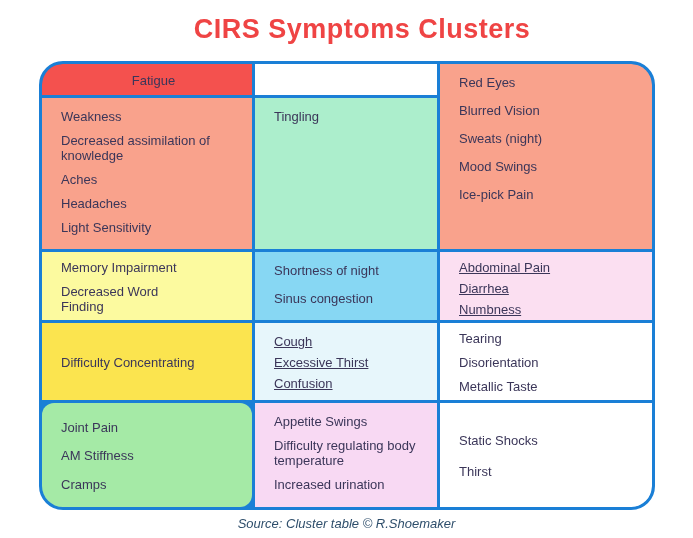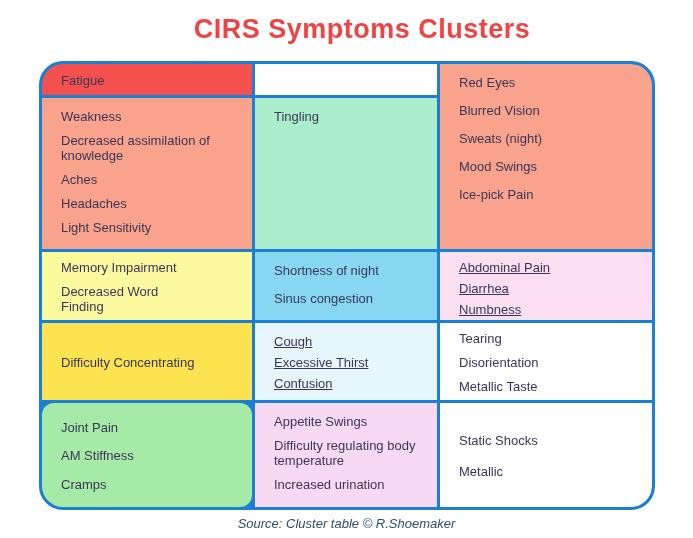--- a/index.html
+++ b/index.html
@@ -64,21 +64,21 @@
     color:#2E4E6B;
   }
 </style>
 </head>
 <body>
 
 <h1 class="title">CIRS Symptoms Clusters</h1>
 
 <div class="table-wrap">
 
-  <div class="cell tl v-center" style="background: rgb(244, 81, 78);">
+  <div class="cell tl v-center" style="background: rgb(244, 81, 78); text-align: center;">
       <div class="item">Fatigue</div>
     </div>
   <div class="cell" style="background: rgb(255, 255, 255);"></div>
   <div class="cell tr span-2r g-lg pt" style="background: rgb(249, 162, 140);">
       <div class="item">Red Eyes</div>
       <div class="item">Blurred Vision</div>
       <div class="item">Sweats (night)</div>
       <div class="item">Mood Swings</div>
       <div class="item">Ice-pick Pain</div>
     </div>
@@ -127,17 +127,17 @@
       <div class="item">AM Stiffness</div>
       <div class="item">Cramps</div>
     </div>
   <div class="cell g-md pt" style="background: rgb(248, 217, 243);">
       <div class="item">Appetite Swings</div>
       <div class="item">Difficulty regulating body temperature</div>
       <div class="item">Increased urination</div>
     </div>
   <div class="cell br g-xl v-center" style="background: rgb(255, 255, 255);">
       <div class="item">Static Shocks</div>
-      <div class="item">Metallic</div>
+      <div class="item">Thirst</div>
     </div>
 </div>
 
 <div class="source">Source: Cluster table © R.Shoemaker</div>
 
 </body></html>

